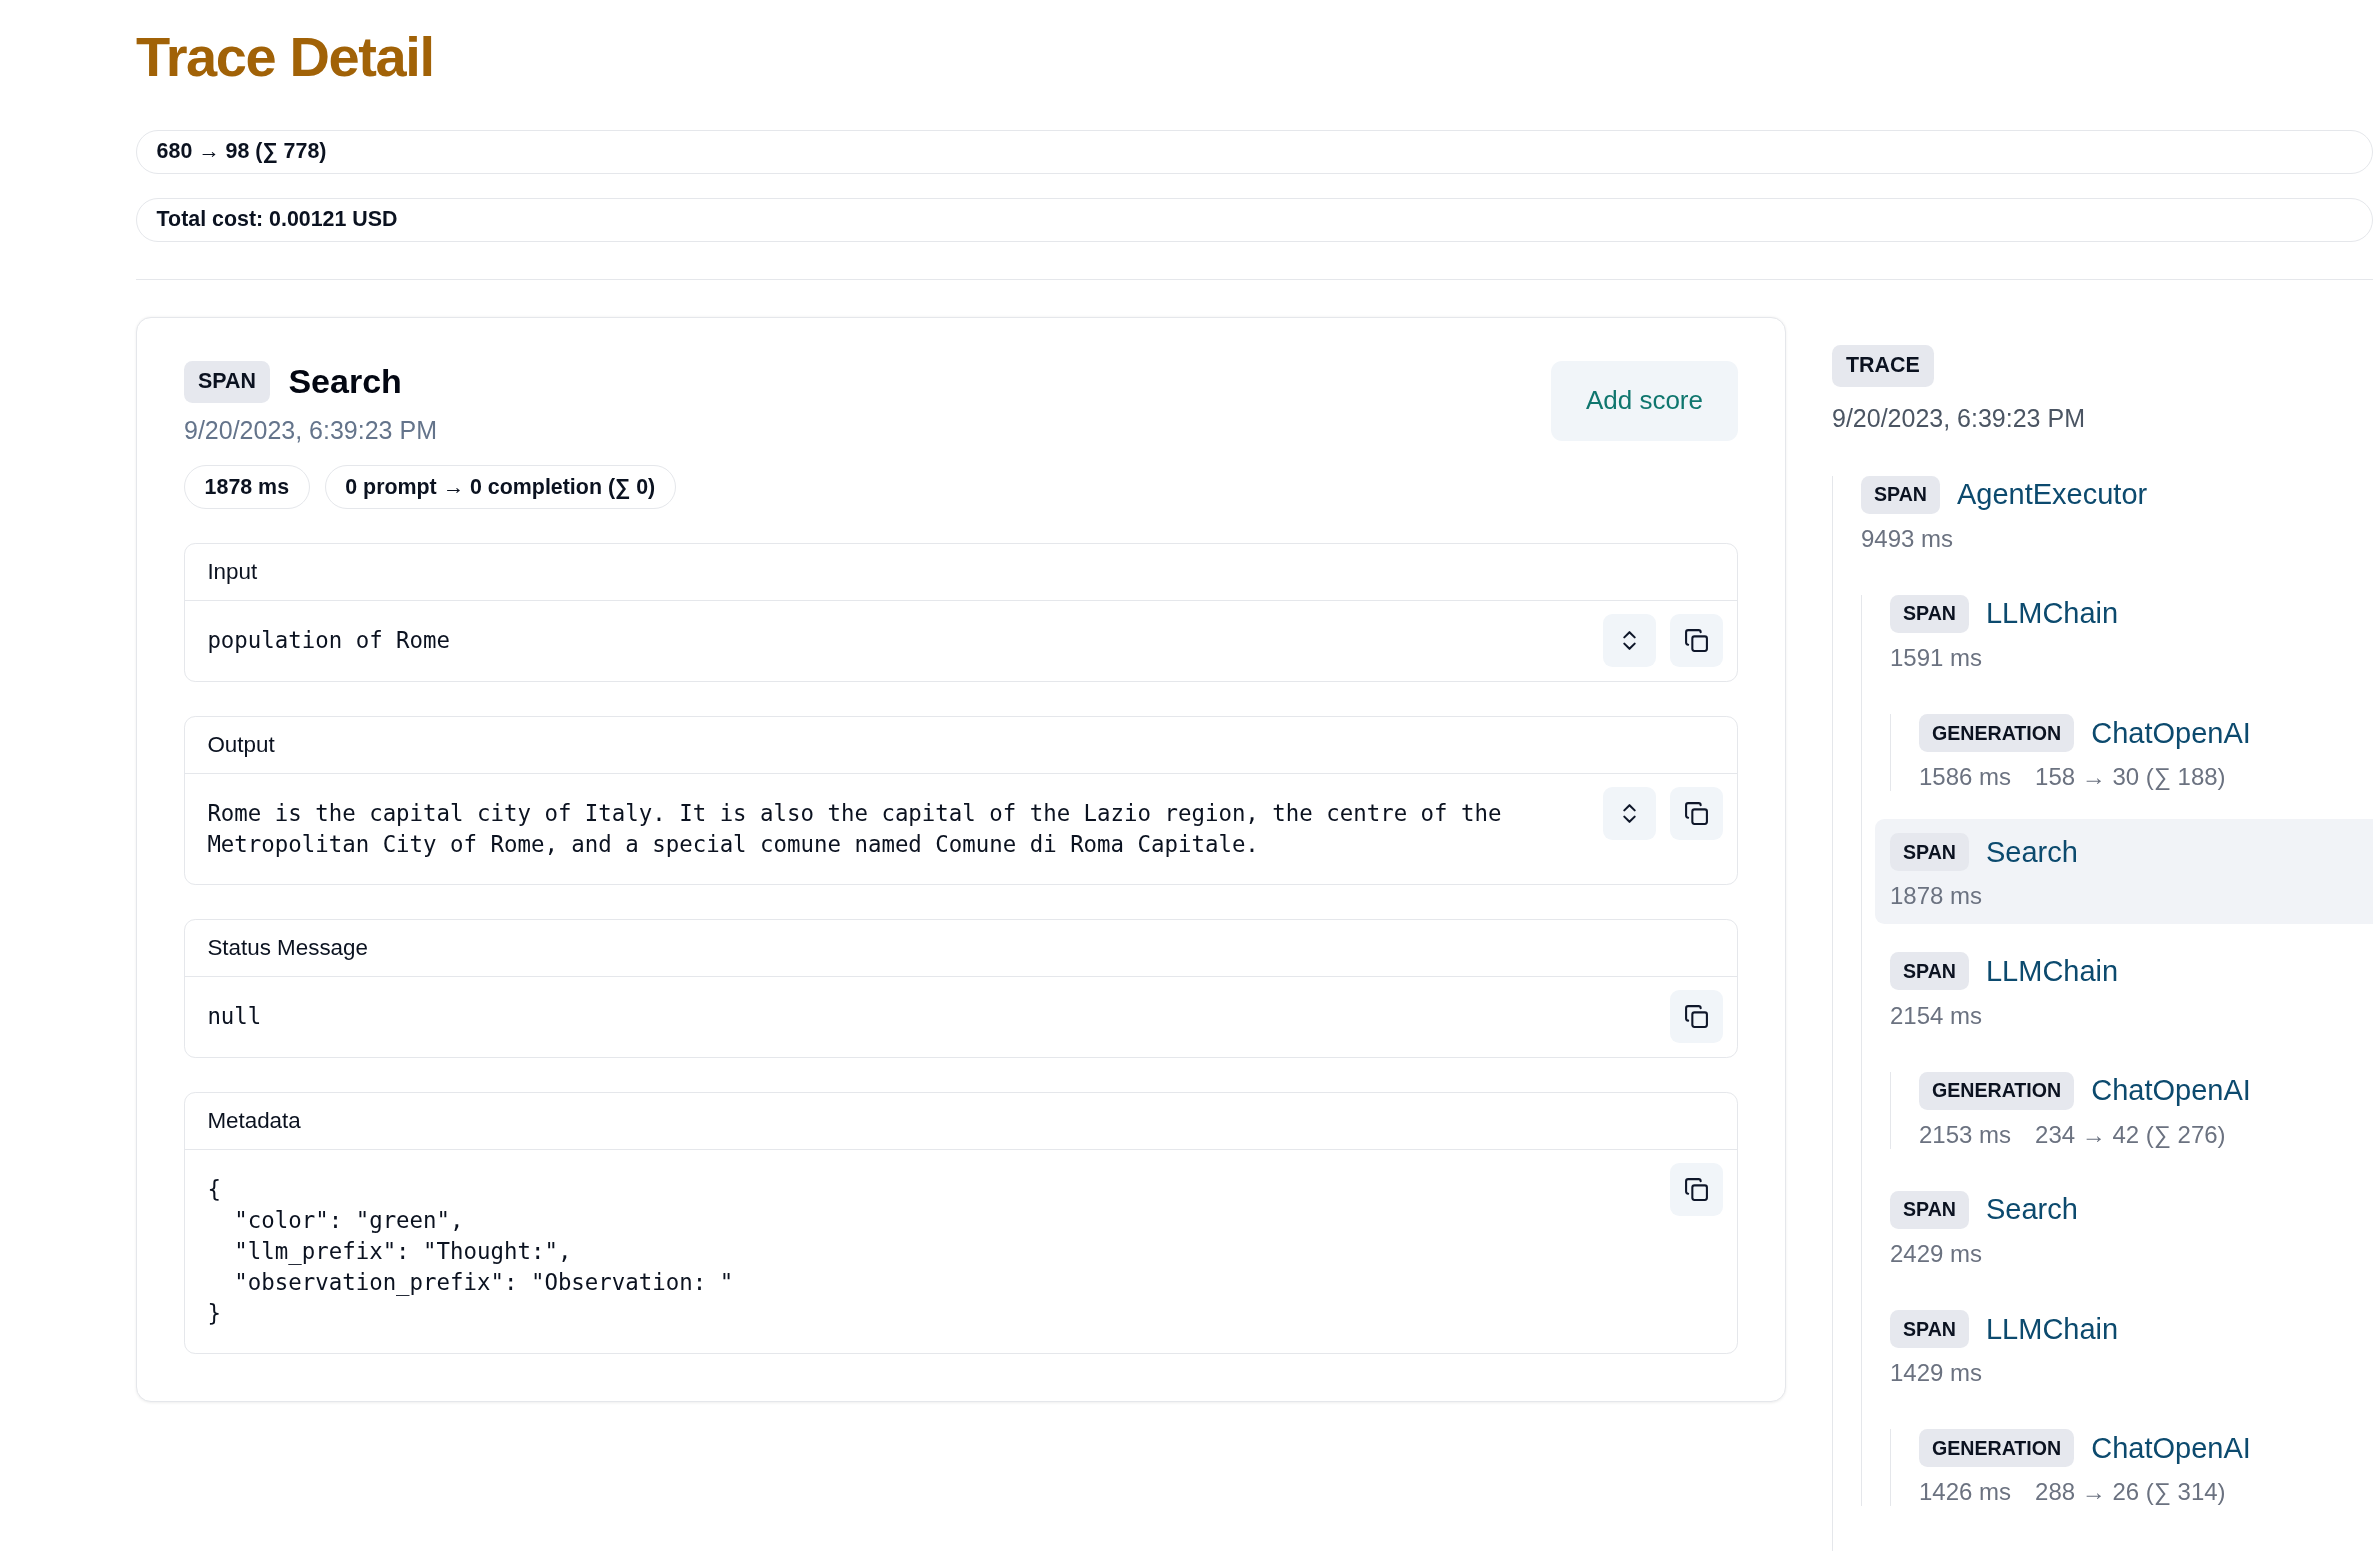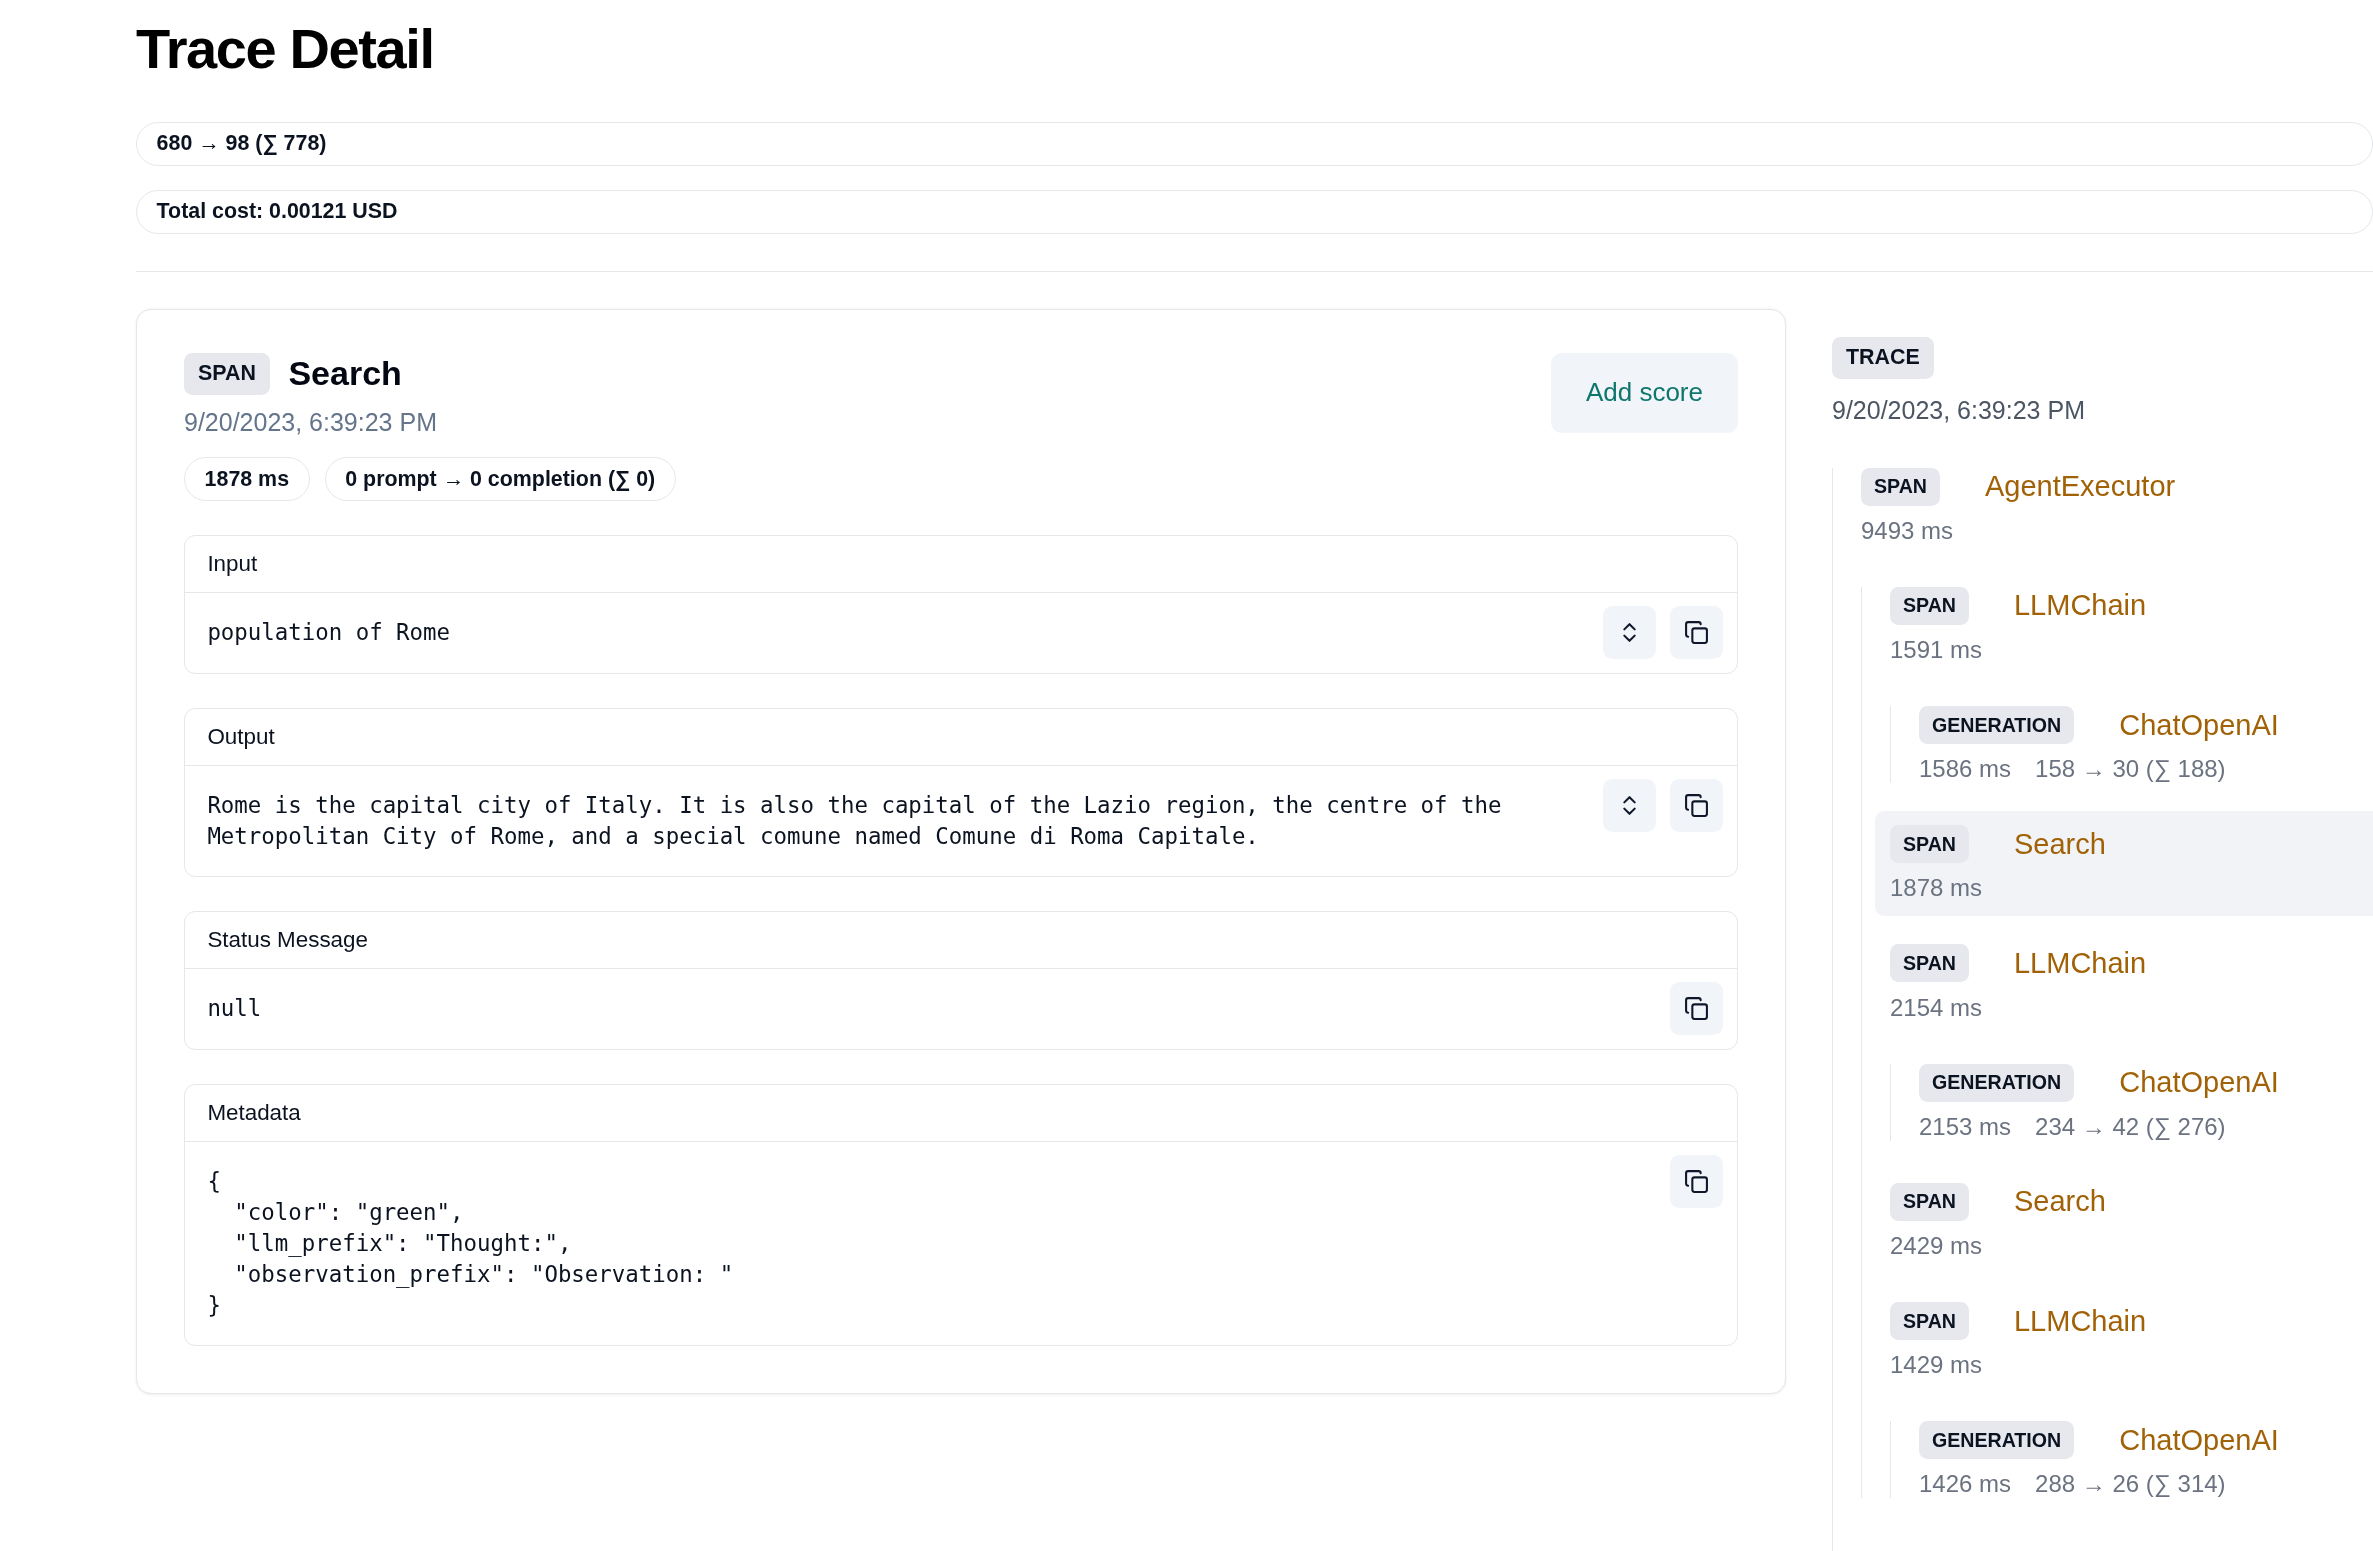--- a/index.html
+++ b/index.html
@@ -6,25 +6,25 @@
   html, body { width: 2373px; height: 1551px; overflow: hidden; }
   body {
     background: #ffffff;
     color: #030712;
     font-family: "Liberation Sans", "DejaVu Sans", sans-serif;
   }
   .page { width: 2373px; height: 1551px; padding-left: 136px; position: relative; overflow: hidden; }
 
   
   .page-title {
-    padding-top: 16px;
+    padding-top: 24px;
     font-size: 56px;
     font-weight: 700;
     letter-spacing: -1.4px;
-    color: #000000;
+    color: #a16207;
   }
   .top-badges { display: flex; gap: 24px; margin-top: 41px; flex-direction: column; }
   .pill {
     display: inline-flex; align-items: center;
     border: 1.4px solid #e5e7eb;
     border-radius: 9321px;
     padding: 8.4px 19.6px;
     font-size: 21.4px;
     font-weight: 700;
     color: #0b1220;
@@ -117,21 +117,21 @@
   .t-badge {
     display: inline-flex; align-items: center;
     background: #e6e8ee;
     color: #0b1220;
     border-radius: 8.4px;
     padding: 7.5px 13px;
     font-size: 19.6px;
     font-weight: 700;
     flex: none;
   }
-  .t-name { font-size: 29px; font-weight: 500; color: #a16207; white-space: nowrap; margin-left: 28px; }
+  .t-name { font-size: 29px; font-weight: 500; color: #0c4a6e; white-space: nowrap; }
   .t-meta { margin-top: 11.2px; font-size: 24px; color: #6b7280; display: flex; gap: 24px; white-space: nowrap; }
   .tree-node.selected {
     background: #f1f3f7;
     border-radius: 9.3px 0 0 9.3px;
     margin-left: -15px;
     margin-right: -186px;
     padding: 14px 0 14px 15px;
     margin-top: -14px;
     margin-bottom: 28px;
   }

